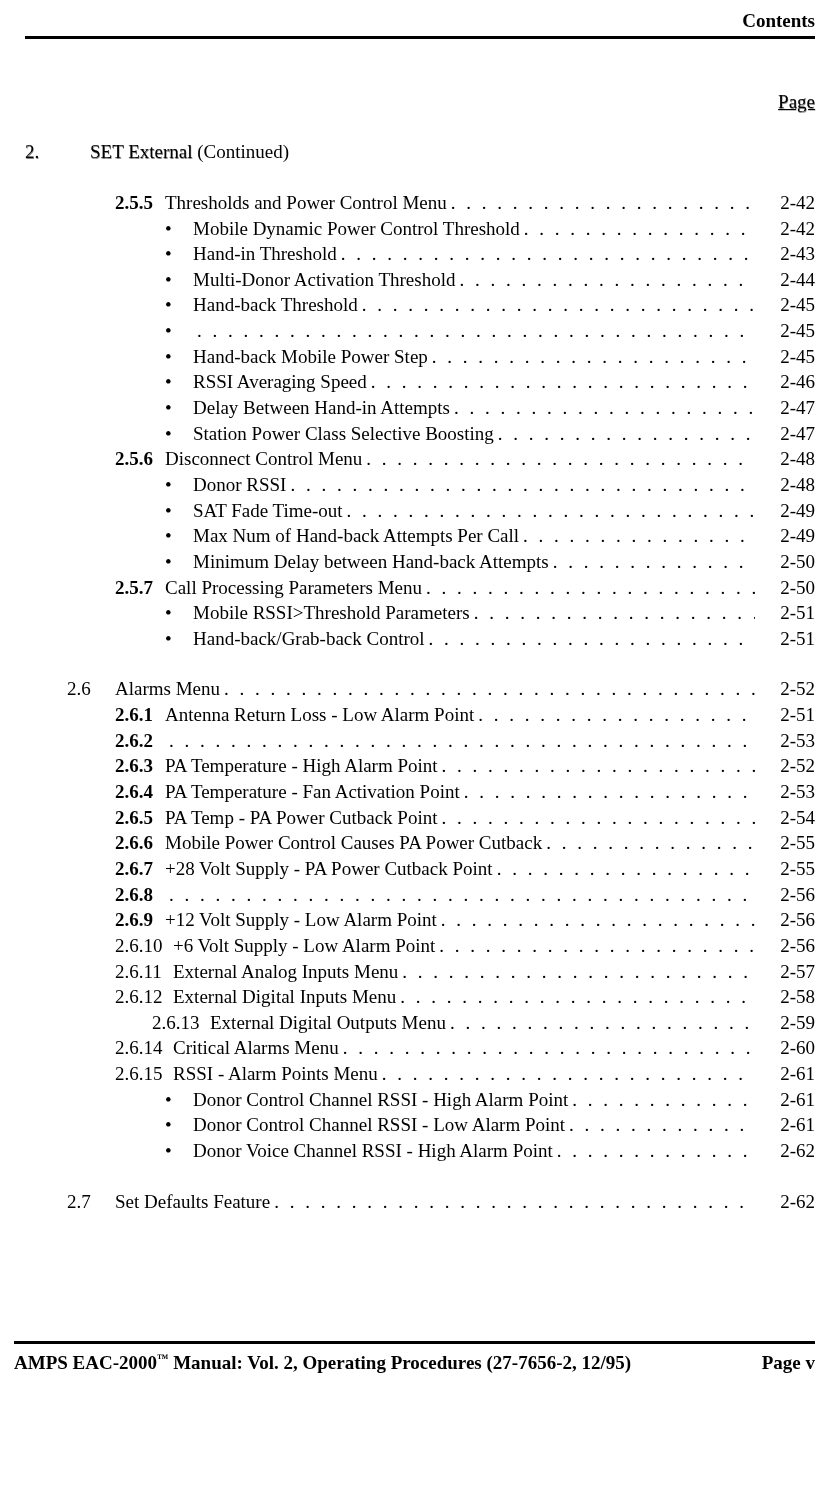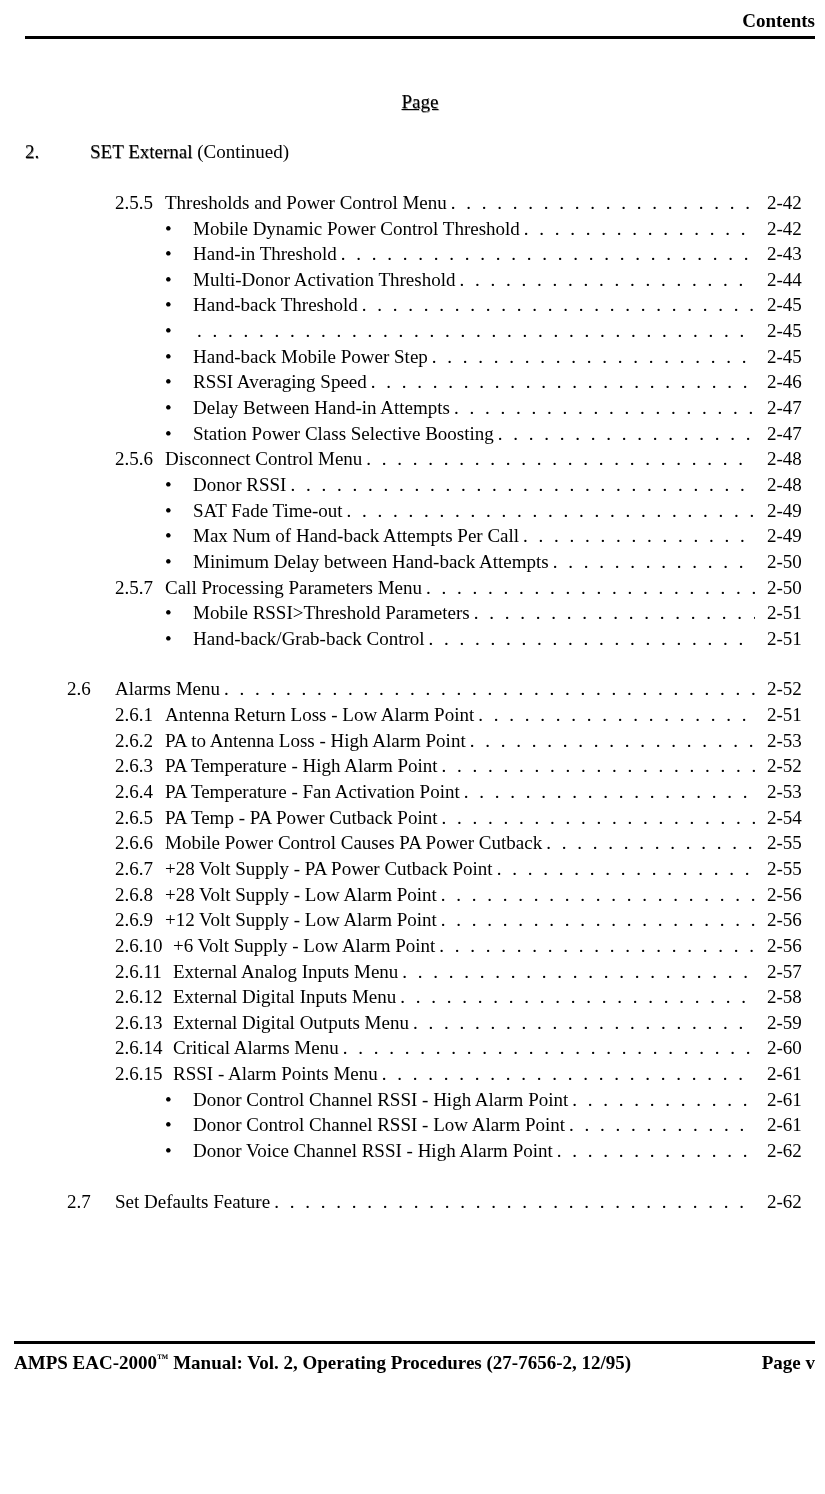--- a/index.html
+++ b/index.html
@@ -24,21 +24,21 @@
     font-weight: bold;
     padding-right: 0;
   }
   .rule {
     border: 0;
     border-top: 3px solid #000;
     margin: 2px 0 50px 0;
     width: 100%;
   }
   .page-label {
-    text-align: center;
+    text-align: right;
     text-decoration: underline;
     text-shadow: 0.5px 0.5px 0 #888;
     margin: 0 0 25px 0;
   }
   .section-heading {
     margin: 0 0 25px 0;
     display: flex;
     gap: 30px;
     align-items: baseline;
   }
@@ -53,20 +53,21 @@
     margin-left: 90px;
   }
   .row {
     display: flex;
     align-items: baseline;
     white-space: nowrap;
     overflow: hidden;
   }
   .num-col {
     flex: 0 0 50px;
+    font-weight: bold;
   }
   .bullet-indent {
     flex: 0 0 50px;
   }
   .bullet {
     flex: 0 0 28px;
     text-align: left;
   }
   .text-col {
     white-space: nowrap;
@@ -75,21 +76,21 @@
     flex: 1 1 auto;
     overflow: hidden;
     letter-spacing: 3px;
     padding: 0 4px;
   }
   .dots::after {
     content: " . . . . . . . . . . . . . . . . . . . . . . . . . . . . . . . . . . . . . . . . . . . . . . . . . . . . . . . . . . . . . . . . . . . . . . . . . . . . . . . . . . . . . . . . . . . .";
   }
   .pg-col {
     flex: 0 0 48px;
-    text-align: left;
+    text-align: right;
     padding-left: 12px;
   }
   .spacer { height: 25px; }
   .subsec {
     flex: 0 0 42px;
   }
   .footer {
     position: absolute;
     left: 14px;
     right: 10px;
@@ -263,21 +264,20 @@
       <span class="pg-col">2-52</span>
     </div>
     <div class="row">
         <span class="num-col">2.6.1</span>
         <span class="text-col">Antenna Return Loss - Low Alarm Point</span>
         <span class="dots"></span>
         <span class="pg-col">2-51</span>
       </div>
     <div class="row">
         <span class="num-col">2.6.2</span>
-        <span class="text-col">PA to Antenna Loss - High Alarm Point</span>
         <span class="dots"></span>
         <span class="pg-col">2-53</span>
       </div>
     <div class="row">
         <span class="num-col">2.6.3</span>
         <span class="text-col">PA Temperature - High Alarm Point</span>
         <span class="dots"></span>
         <span class="pg-col">2-52</span>
       </div>
     <div class="row">
@@ -299,21 +299,20 @@
         <span class="pg-col">2-55</span>
       </div>
     <div class="row">
         <span class="num-col">2.6.7</span>
         <span class="text-col">+28 Volt Supply - PA Power Cutback Point</span>
         <span class="dots"></span>
         <span class="pg-col">2-55</span>
       </div>
     <div class="row">
         <span class="num-col">2.6.8</span>
-        <span class="text-col">+28 Volt Supply - Low Alarm Point</span>
         <span class="dots"></span>
         <span class="pg-col">2-56</span>
       </div>
     <div class="row">
         <span class="num-col">2.6.9</span>
         <span class="text-col">+12 Volt Supply - Low Alarm Point</span>
         <span class="dots"></span>
         <span class="pg-col">2-56</span>
       </div>
     <div class="row">
@@ -328,21 +327,21 @@
         <span class="dots"></span>
         <span class="pg-col">2-57</span>
       </div>
     <div class="row">
         <span style="flex:0 0 58px;">2.6.12</span>
         <span class="text-col">External Digital Inputs Menu</span>
         <span class="dots"></span>
         <span class="pg-col">2-58</span>
       </div>
     <div class="row">
-        <span style="flex:0 0 58px;">2.6.13</span>
+        <span style="flex:0 0 58px;margin-left:37px;">2.6.13</span>
         <span class="text-col">External Digital Outputs Menu</span>
         <span class="dots"></span>
         <span class="pg-col">2-59</span>
       </div>
     <div class="row">
         <span style="flex:0 0 58px;">2.6.14</span>
         <span class="text-col">Critical Alarms Menu</span>
         <span class="dots"></span>
         <span class="pg-col">2-60</span>
       </div>

